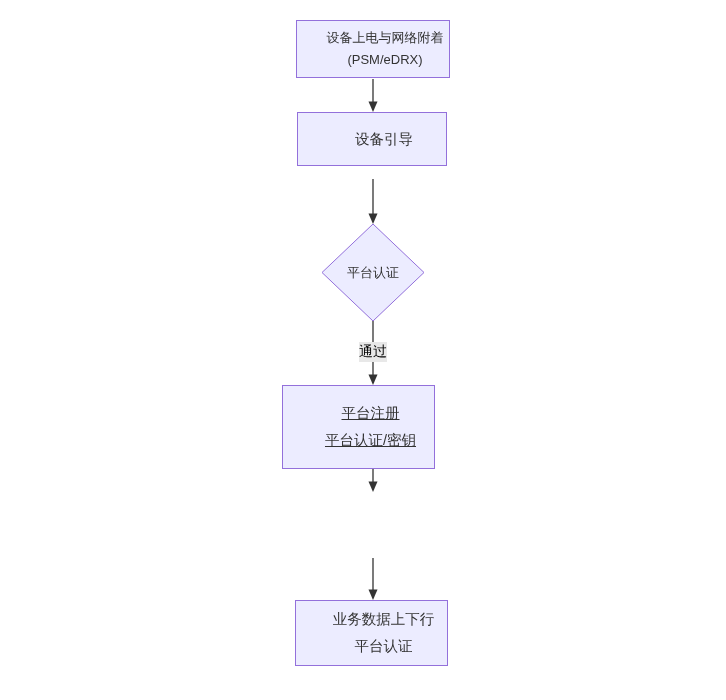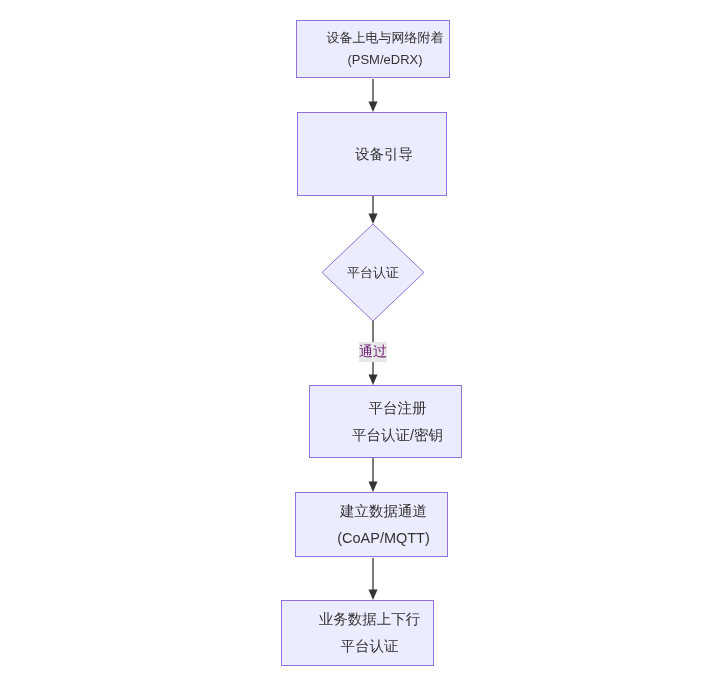--- a/index.html
+++ b/index.html
@@ -27,43 +27,43 @@
     align-items: center;
     justify-content: center;
     text-align: center;
     line-height: 1.85;
     font-size: 14.5px;
     color: #333333;
   }
   .node .nline { white-space: nowrap; margin-left: 24px; }
   
   .n1 { left: 296px; top: 20px;  width: 154px; height: 58px; font-size: 13px; line-height: 1.7; }
-  .n2 { left: 297px; top: 112px; width: 150px; height: 84px; }
-  .n3 { left: 309px; top: 385px; width: 153px; height: 73px; }
+  .n2 { left: 297px; top: 112px; width: 150px; height: 54px; }
+  .n3 { left: 282px; top: 385px; width: 153px; height: 84px; text-decoration: underline; }
   .n4 { left: 295px; top: 492px; width: 153px; height: 65px; }
-  .n5 { left: 281px; top: 600px; width: 153px; height: 66px; }
+  .n5 { left: 295px; top: 600px; width: 153px; height: 66px; }
   .diamond-label {
     position: absolute;
     left: 322px; top: 224px;
     width: 102px; height: 97px;
     display: flex;
     align-items: center;
     justify-content: center;
     font-size: 13px;
     color: #333333;
     pointer-events: none;
   }
   .edge-label {
     position: absolute;
     left: 373px; top: 352px;
     transform: translate(-50%, -50%);
     background: #e8e8e8;
     padding: 1px 0;
     font-size: 14px;
-    color: #701a75;
+    color: #000000;
     white-space: nowrap;
   }
 </style>
 </head>
 <body>
 
 <div class="canvas">
 
   <svg class="edges-svg" viewBox="0 0 726 700" xmlns="http://www.w3.org/2000/svg">
 
@@ -110,23 +110,19 @@
     <span class="nline">平台认证</span>
   </div>
 
   <div class="edge-label">通过</div>
 
   <div class="node n3">
     <span class="nline">平台注册</span>
     <span class="nline">平台认证/密钥</span>
   </div>
 
-  <div class="node n4">
-    <span class="nline">建立数据通道</span>
-    <span class="nline">(CoAP/MQTT)</span>
-  </div>
 
   <div class="node n5">
     <span class="nline">业务数据上下行</span>
     <span class="nline">平台认证</span>
   </div>
 
 </div>
 
 </body></html>

